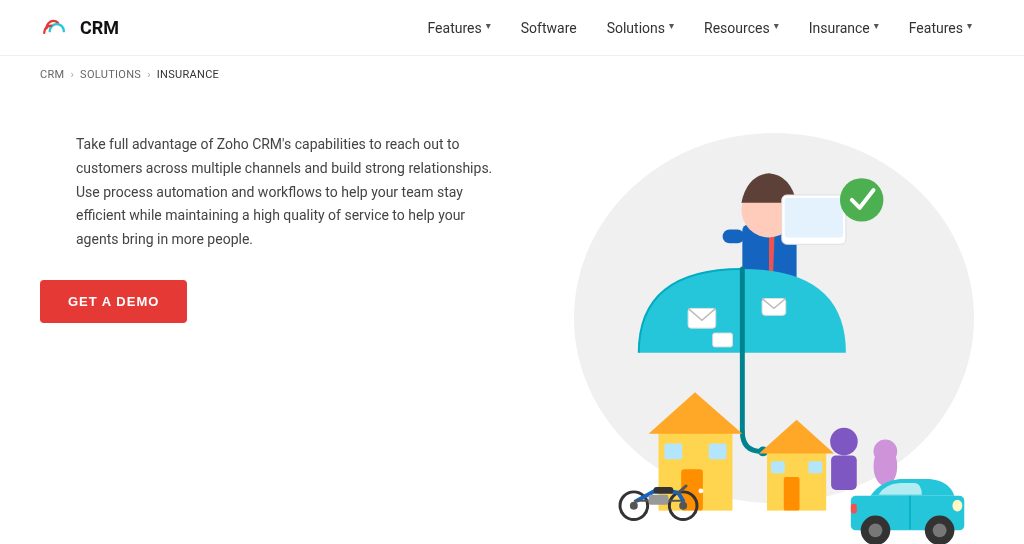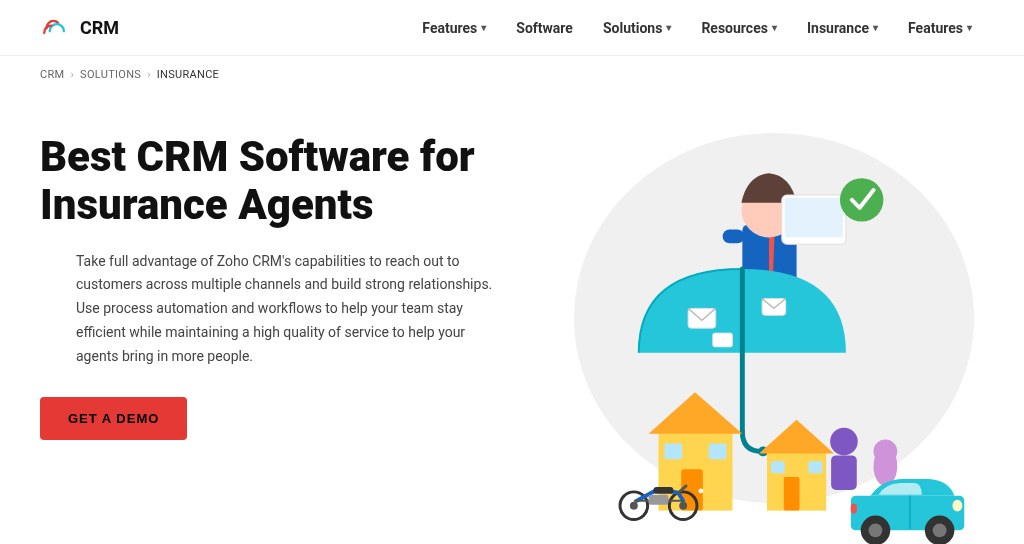--- a/index.html
+++ b/index.html
@@ -31,29 +31,28 @@
       font-weight: 700;
       color: #111;
     }
     .nav-links {
       display: flex;
       align-items: center;
       gap: 6px;
     }
     .nav-item {
       display: flex;
-      align-items: center;
+      align-items: flex-start;
       gap: 4px;
       padding: 8px 12px;
       font-size: 14px;
       color: #333;
       cursor: pointer;
       border-radius: 4px;
       white-space: nowrap;
-      font-weight: bold;
     }
     .nav-item .chevron {
       font-size: 10px;
       color: #555;
     }
 
     
     .breadcrumb {
       display: flex;
       align-items: center;
@@ -90,21 +89,21 @@
       font-size: 14px;
       color: #444;
       line-height: 1.7;
       max-width: 430px;
       margin-bottom: 28px;
       margin-left: 36px;
     }
     .cta-button {
       display: inline-block;
       background: #e53935;
-      color: #000000;
+      color: #ffffff;
       font-size: 13px;
       font-weight: 700;
       letter-spacing: 1px;
       padding: 14px 28px;
       border-radius: 4px;
       cursor: pointer;
       border: none;
       text-transform: uppercase;
     }
 
@@ -167,21 +166,20 @@
 <div class="breadcrumb">
   <span>CRM</span>
   <span class="breadcrumb-sep">›</span>
   <span>SOLUTIONS</span>
   <span class="breadcrumb-sep">›</span>
   <span class="breadcrumb-current">INSURANCE</span>
 </div>
 
 <section class="hero">
   <div class="hero-content">
-    <h1 class="hero-title">Best CRM Software for Insurance Agents</h1>
     <p class="hero-desc">Take full advantage of Zoho CRM's capabilities to reach out to customers across multiple channels and build strong relationships. Use process automation and workflows to help your team stay efficient while maintaining a high quality of service to help your agents bring in more people.</p>
     <button class="cta-button">GET A DEMO</button>
   </div>
 
   <div class="hero-illustration">
 
     <svg class="blob" viewBox="0 0 420 390" xmlns="http://www.w3.org/2000/svg">
       <ellipse cx="210" cy="195" rx="200" ry="185" fill="#f0f0f0"></ellipse>
     </svg>
 

